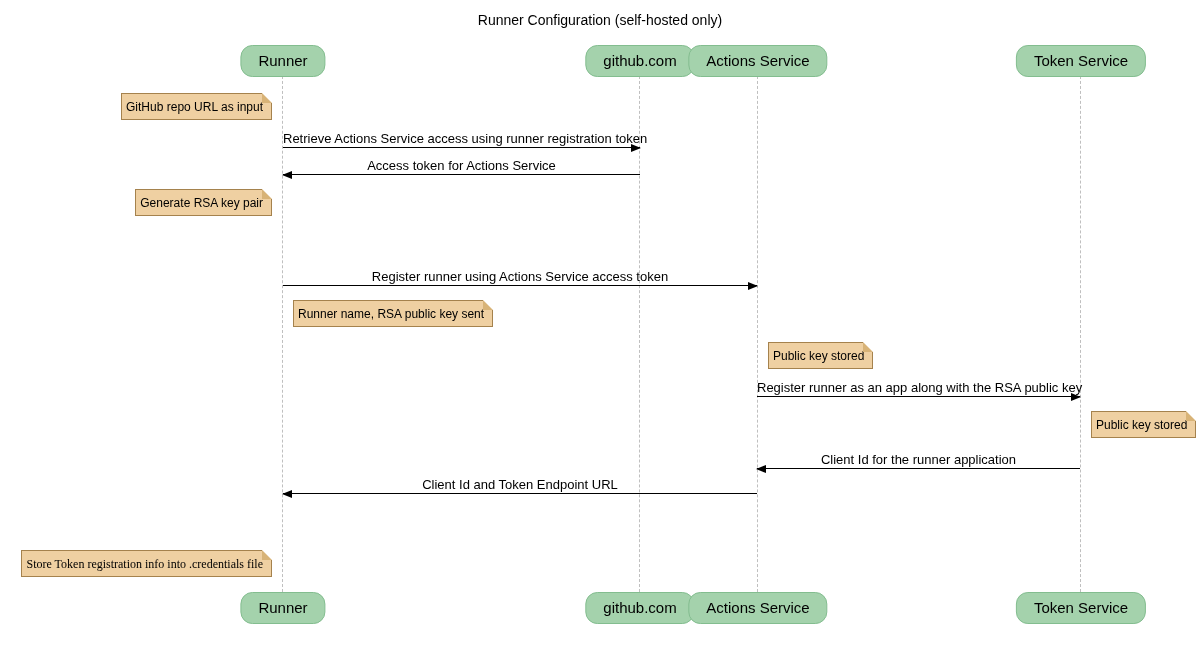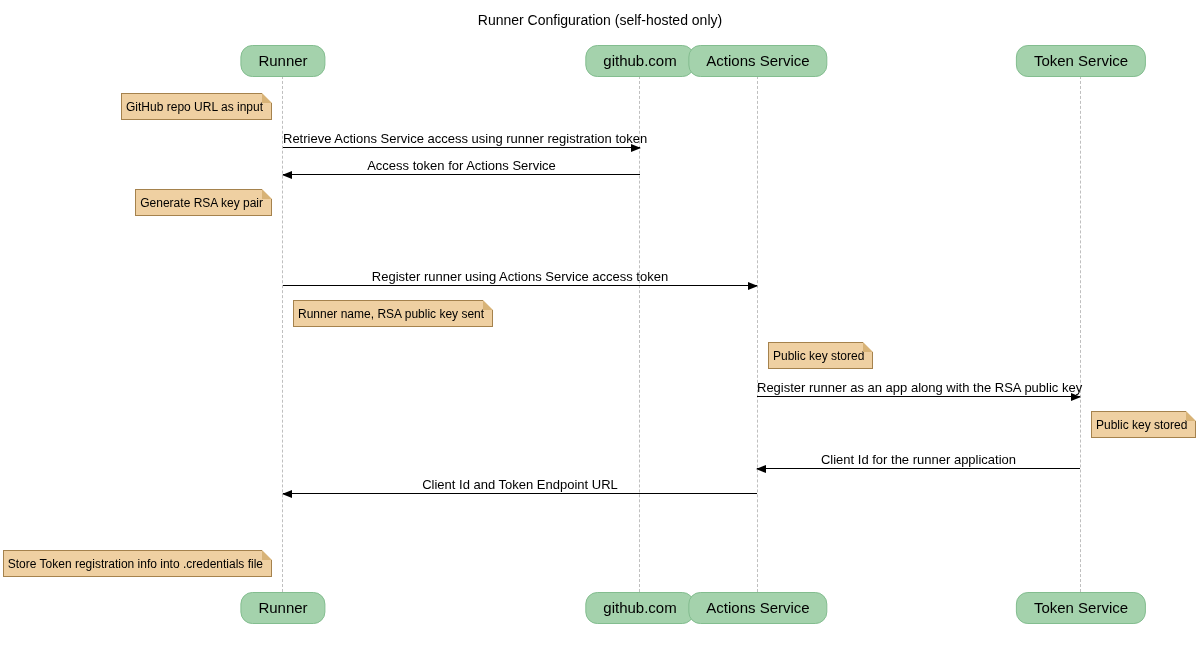--- a/index.html
+++ b/index.html
@@ -103,15 +103,15 @@
     <div class="msg-line">
         <span class="ah left"></span>
       </div>
   </div>
 
   <div class="note" style="right:928px;top:93px;">GitHub repo URL as input</div>
   <div class="note" style="right:928px;top:189px;">Generate RSA key pair</div>
   <div class="note" style="left:293px;top:300px;">Runner name, RSA public key sent</div>
   <div class="note" style="left:768px;top:342px;">Public key stored</div>
   <div class="note" style="left:1091px;top:411px;">Public key stored</div>
-  <div class="note" style="right:928px;top:550px;">Store Token registration info into .credentials file</div>
+  <div class="note" style="right:928px;top:550px;font-family:Liberation Serif, serif;">Store Token registration info into .credentials file</div>
 
 </div>
 
 </body></html>

